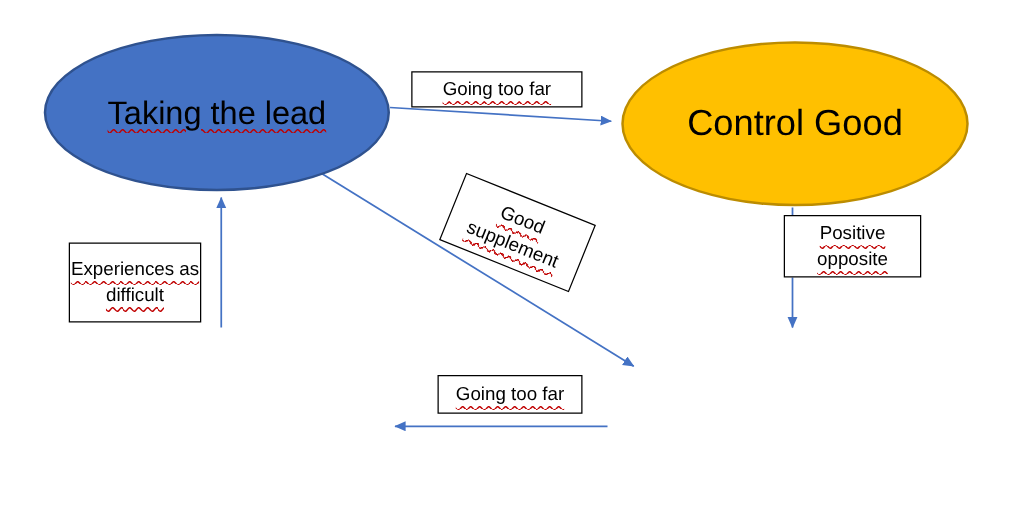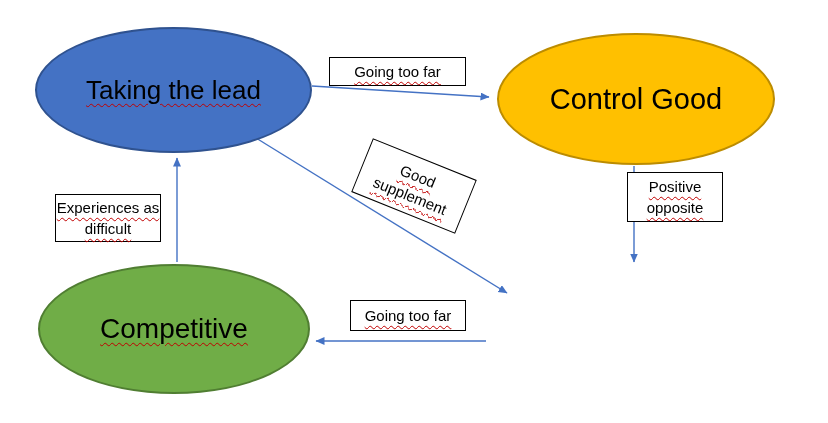--- a/index.html
+++ b/index.html
@@ -21,23 +21,23 @@
   #node-keeps-promises{left:488px;top:266px;width:314px;height:150px;font-size:15.5px;line-height:1.55;}
   #node-keeps-promises .node-label{display:inline-block;width:218px;}
 
   .edge-label{
     position:absolute;z-index:3;background:#ffffff;border:1px solid #000;
     box-sizing:border-box;display:flex;align-items:center;justify-content:center;
     text-align:center;font-size:15px;line-height:1.4;
   }
   #lbl-going-too-far-top{left:329px;top:57px;width:137px;height:29px;}
   #lbl-good-supplement{left:358px;top:157px;width:112px;height:58px;transform:rotate(22deg);}
-  #lbl-positive-opposite{left:627px;top:172px;width:96px;height:50px;align-items:center;}
+  #lbl-positive-opposite{left:627px;top:172px;width:110px;height:50px;align-items:center;}
   #lbl-going-too-far-bottom{left:350px;top:300px;width:116px;height:31px;}
-  #lbl-experiences{left:55px;top:194px;width:106px;height:48px;}
+  #lbl-experiences{left:55px;top:194px;width:106px;height:64px;}
 
   .sp{
     text-decoration-line:underline;
     text-decoration-style:wavy;
     text-decoration-color:#C00000;
     text-decoration-thickness:1px;
     text-underline-offset:4px;
   }
 </style>
 </head>
@@ -59,23 +59,20 @@
   </svg>
 
   <div class="node" id="node-taking-lead" style="background-color: rgb(68, 114, 196); border-color: rgb(47, 82, 143); text-align: center;">
     <span class="node-label sp">Taking the lead</span>
   </div>
 
   <div class="node" id="node-control-freak" style="background-color: rgb(255, 192, 0); border-color: rgb(188, 140, 0);">
     <span class="node-label">Control Good</span>
   </div>
 
-  <div class="node" id="node-competitive" style="background-color: rgb(112, 173, 71); border-color: rgb(80, 126, 50);">
-    <span class="node-label sp">Competitive</span>
-  </div>
 
 
   <div class="edge-label" id="lbl-going-too-far-top">
     <span class="sp">Going too far</span>
   </div>
 
   <div class="edge-label" id="lbl-good-supplement">
     <span class="sp">Good supplement</span>
   </div>
 

